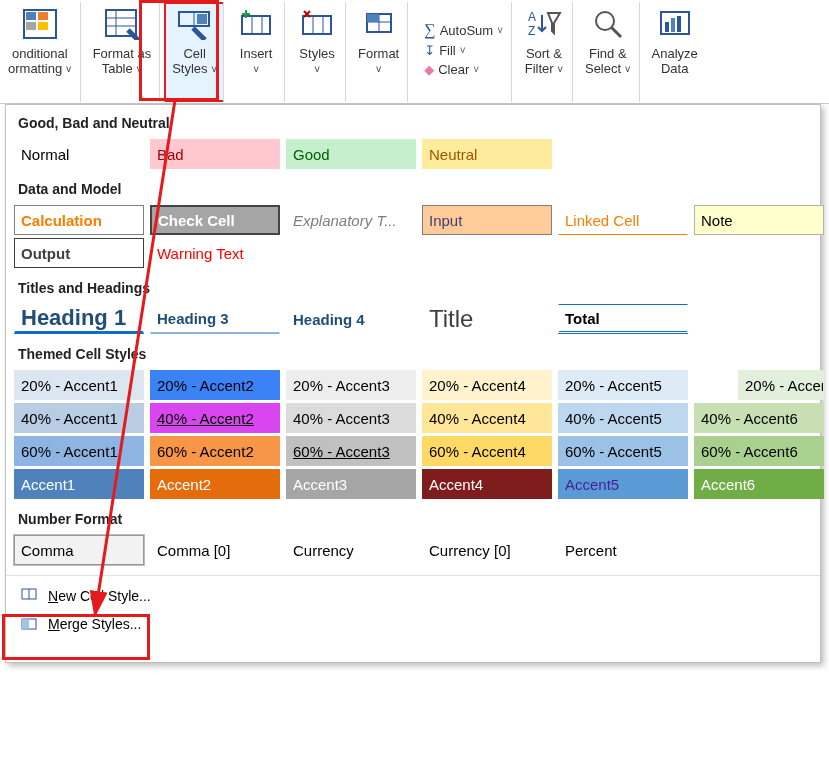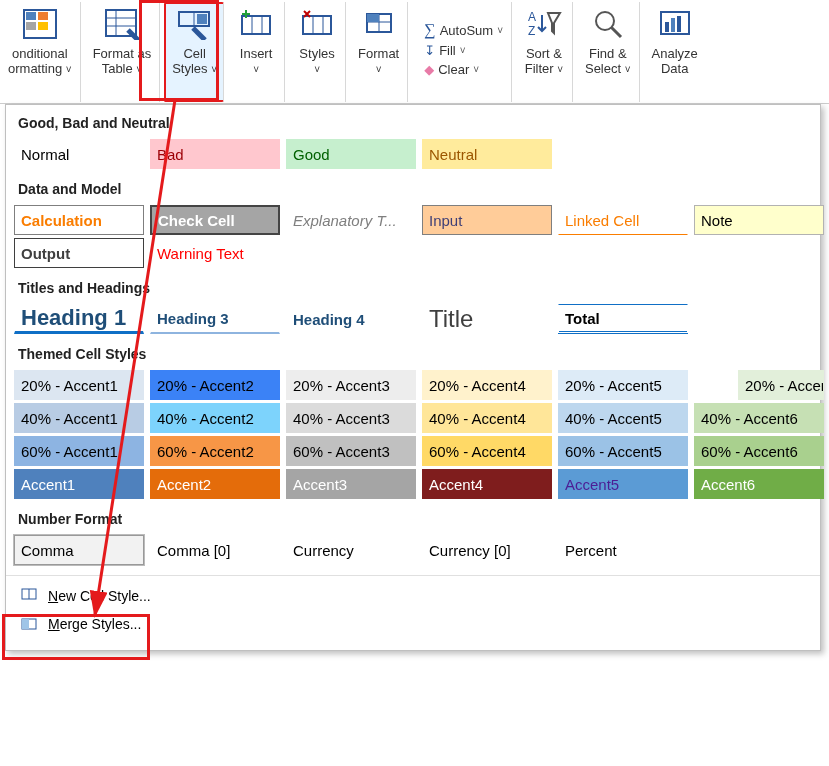--- a/index.html
+++ b/index.html
@@ -59,21 +59,21 @@
   }
   .rib-stack-item { display:flex; align-items:center; gap:4px; }
   .rib-stack-item .chev { font-size: 10px; color:#555; }
   .drop {
     position: absolute;
     left: 5px; top: 104px;
     width: 816px;
     background: #fff;
     border: 1px solid #bfbfbf;
     box-shadow: 3px 3px 6px rgba(0,0,0,0.25);
-    padding-bottom: 8px;
+    padding-bottom: 20px;
   }
   .section-hdr {
     font-size: 14px; font-weight: 700; color: #222;
     padding: 10px 12px 6px 12px;
   }
   .style-row {
     display: grid;
     grid-template-columns: repeat(6, 130px);
     gap: 3px 6px;
     padding: 2px 8px;
@@ -99,22 +99,22 @@
   .output { border:1px solid #3f3f3f; font-weight:700; color:#3f3f3f; }
   .warn { color:#ff0000; }
   .h1 { font-size:22px; font-weight:700; color:#1f4e78; border-bottom:3px solid #0f6fc6; }
   .h2 { font-size:18px; font-weight:700; color:#1f4e78; border-bottom:3px solid #8eb4df; }
   .h3 { font-size:15px; font-weight:700; color:#1f4e78; border-bottom:2px solid #8eb4df; }
   .h4 { font-size:15px; font-weight:700; color:#1f4e78; }
   .title { font-size:24px; color:#3f3f3f; }
   .total { font-size:15px; font-weight:700; border-top:1px solid #0f6fc6; border-bottom:3px double #0f6fc6; }
   
   .a1-20{background:#dce6f1;} .a1-40{background:#b8cce4;} .a1-60{background:#8db4e2;color:#000;} .a1{background:#4f81bd;color:#fff;}
-  .a2-20{background:#3b82f6;} .a2-40{background:#7dd3fc;} .a2-60{background:#f79646;color:#000;} .a2{background:#e46c0a;color:#fff;}
-  .a3-20{background:#ededed;} .a3-40{background:#dbdbdb;} .a3-60{background:#c0c0c0;} .a3{background:#a5a5a5;color:#fff;}
+  .a2-20{background:#3b82f6;} .a2-40{background:#d946ef;text-decoration:underline;} .a2-60{background:#f79646;color:#000;} .a2{background:#e46c0a;color:#fff;}
+  .a3-20{background:#ededed;} .a3-40{background:#dbdbdb;} .a3-60{background:#c0c0c0;text-decoration:underline;} .a3{background:#a5a5a5;color:#fff;}
   .a4-20{background:#fff2cc;} .a4-40{background:#ffe699;} .a4-60{background:#ffd966;} .a4{background:#7f1d1d;color:#fff;}
   .a5-20{background:#ddebf7;} .a5-40{background:#bdd7ee;} .a5-60{background:#9bc2e6;} .a5{background:#5b9bd5;color:#4c1d95;}
   .a6-20{background:#e2efda;margin-left:44px;} .a6-40{background:#c6e0b4;} .a6-60{background:#a9d08e;} .a6{background:#70ad47;color:#fff;}
   .sep { height:1px; background:#e0e0e0; margin: 8px 0 2px 0;}
   .menu-footer {
     padding: 4px 10px;
   }
   .menu-item { display:flex; align-items:center; gap:10px; padding:5px 4px; font-size:14px; }
   .menu-item .u { text-decoration: underline; }
   .mini-icon { width:18px; height:18px; display:flex; align-items:center; justify-content:center; }

